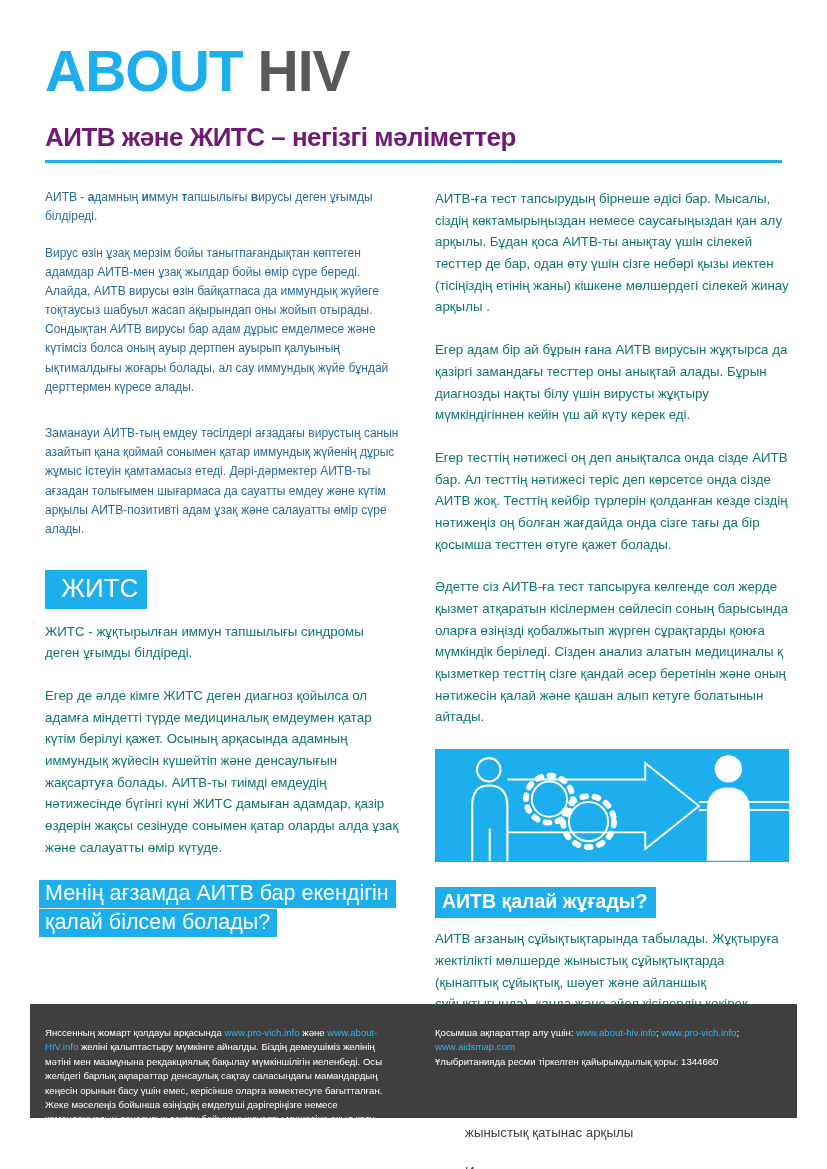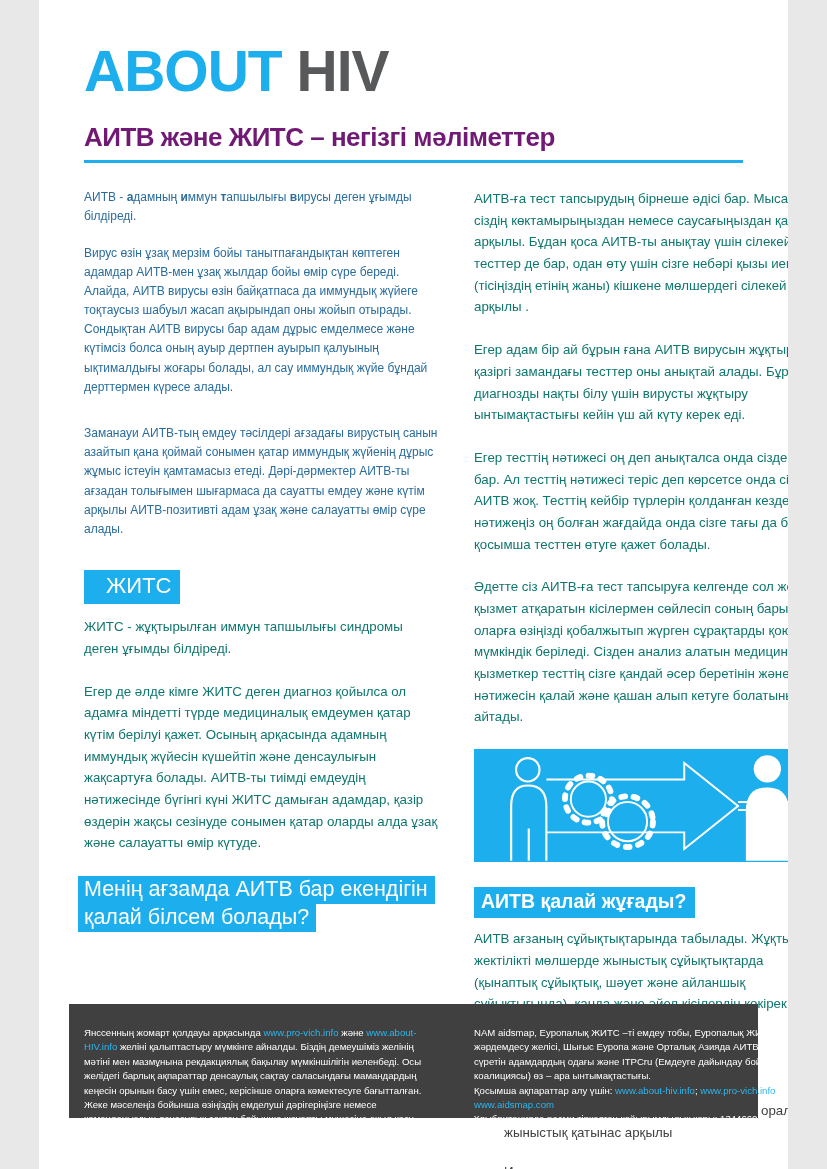--- a/index.html
+++ b/index.html
@@ -1,17 +1,17 @@
 <!DOCTYPE html>
 <html><head>
 <meta charset="utf-8">
 <style>
   html,body { margin:0; padding:0; background:#e8e8e8; }
   .page {
-    position:relative; width:749px; height:1169px; margin:0 auto;
+    position:relative; width:827px; height:1169px; margin:0 auto;
     background:#ffffff; overflow:hidden;
     font-family:"Liberation Sans", sans-serif; color:#414042;
   }
   .content { padding:0 45px; }
 
   h1.masthead { margin:42px 0 0 0; font-size:57px; line-height:1.02; font-weight:bold; letter-spacing:-1px; }
   .t-blue { color:#1caeed; }
   .t-gray { color:#58595b; }
 
   h2.subtitle { margin:22px 0 0 0; font-size:26px; font-weight:bold; color:#701a75; letter-spacing:-0.5px; }
@@ -19,21 +19,21 @@
 
   .columns { display:flex; gap:36px; margin-top:25px; }
   .col { width:354px; flex:0 0 354px; }
 
   .intro-p { color:#2a6c9c; font-size:12px; line-height:1.6; margin:0 0 17px 0; }
   .intro-p.spaced { margin-top:27px; }
   .seg-bold { font-weight:bold; }
 
   .badge {
     display:inline-block; background:#1caeed; color:#fff;
-    font-size:22px; line-height:1.1; padding:4px 9px 6px 22px; margin:14px 0 12px 0;
+    font-size:26px; line-height:1.1; padding:4px 9px 6px 16px; margin:14px 0 12px 0;
   }
   .badge.small { font-size:19.5px; padding:4px 9px 6px 7px; margin:13px 0 10px 0;font-weight:bold; }
 
   .body-p { font-size:13.3px; line-height:1.63; margin:0 0 21px 0; color:#0f766e; }
 
   .hl-wrap { margin:18px 0 16px -6px; }
   .hl-heading {
     display:inline; background:#1caeed; color:#fff;
     font-size:21.5px; line-height:1.32; font-weight:normal;
     padding:1px 7px 3px 6px;
@@ -78,21 +78,21 @@
         <p class="body-p">Егер де әлде кімге ЖИТС деген диагноз қойылса ол адамға міндетті түрде медициналық емдеумен қатар күтім берілуі қажет. Осының арқасында адамның иммундық жүйесін күшейтіп және денсаулығын жақсартуға болады. АИТВ-ты тиімді емдеудің нәтижесінде бүгінгі күні ЖИТС дамыған адамдар, қазір өздерін жақсы сезінуде сонымен қатар оларды алда ұзақ және салауатты өмір күтуде.</p>
 
         <div class="hl-wrap">
           <span class="hl-heading">Менің ағзамда АИТВ бар екендігін қалай білсем болады?</span>
         </div>
         
       </div>
 
       <div class="col">
         <p class="body-p">АИТВ-ға тест тапсырудың бірнеше әдісі бар. Мысалы, сіздің көктамырыңыздан немесе саусағыңыздан қан алу арқылы. Бұдан қоса АИТВ-ты анықтау үшін сілекей тесттер де бар, одан өту үшін сізге небәрі қызы иектен (тісіңіздің етінің жаны) кішкене мөлшердегі сілекей жинау арқылы .</p>
-        <p class="body-p">Егер адам бір ай бұрын ғана АИТВ вирусын жұқтырса да қазіргі замандағы тесттер оны анықтай алады. Бұрын диагнозды нақты білу үшін вирусты жұқтыру ынтымақтастығы кейін үш ай күту керек еді.</p>
+        <p class="body-p">Егер адам бір ай бұрын ғана АИТВ вирусын жұқтырса да қазіргі замандағы тесттер оны анықтай алады. Бұрын диагнозды нақты білу үшін вирусты жұқтыру мүмкіндігіннен кейін үш ай күту керек еді.</p>
         <p class="body-p">Егер тесттің нәтижесі оң деп анықталса онда сізде АИТВ бар. Ал тесттің нәтижесі теріс деп көрсетсе онда сізде АИТВ жоқ. Тесттің кейбір түрлерін қолданған кезде сіздің нәтижеңіз оң болған жағдайда онда сізге тағы да бір қосымша тесттен өтуге қажет болады.</p>
         <p class="body-p">Әдетте сіз АИТВ-ға тест тапсыруға келгенде сол жерде қызмет атқаратын кісілермен сөйлесіп соның барысында оларға өзіңізді қобалжытып жүрген сұрақтарды қоюға мүмкіндік беріледі. Сізден анализ алатын медициналы қ қызметкер тесттің сізге қандай әсер беретінін және оның нәтижесін қалай және қашан алып кетуге болатынын айтады.</p>
 
         <div class="figure-box">
           <svg width="354" height="113" viewBox="0 0 362 113" xmlns="http://www.w3.org/2000/svg">
 
             <g stroke="#ffffff" stroke-width="2" fill="none">
               <polyline points="74,30 215,30 215,13 270,57 215,101 215,84 74,84"></polyline>
               <line x1="270" y1="53" x2="362" y2="53"></line>
               <line x1="270" y1="61" x2="362" y2="61"></line>
@@ -131,18 +131,17 @@
       </div>
 
     </div>
   </div>
 
   <div class="footer">
     <div class="fcol">
       <p><span>Янссенның жомарт қолдауы арқасында </span><span class="seg-link">www.pro-vich.info</span><span> және </span><span class="seg-link">www.about-HIV.info</span><span> желіні қалыптастыру мүмкінге айналды. Біздің демеушіміз желінің мәтіні мен мазмұнына рекдакциялық бақылау мүмкіншілігін иеленбеді. Осы желідегі барлық ақпараттар денсаулық сақтау саласындағы мамандардың кеңесін орынын басу үшін емес, керісінше оларға көмектесуге бағытталған. Жеке мәселеңіз бойынша өзіңіздің емделуші дәрігеріңізге немесе командаңыздың денсаулық сақтау бойынша жауапты мүшесіне ақыл қосу мақсатында жүгініңіз.</span></p>
     </div>
     <div class="fcol">
-      <p>NAM aidsmap, Еуропалық ЖИТС –ті емдеу тобы, Еуропалық ЖИТС бойынша жәрдемдесу желісі, Шығыс Еуропа және Орталық Азияда АИТВ – пен өмір сүретін адамдардың одағы және ITPCru (Емдеуге дайындау бойынша коалициясы) өз – ара ынтымақтастығы.</p>
       <p><span>Қосымша ақпараттар алу үшін: </span><span class="seg-link">www.about-hiv.info</span><span>; </span><span class="seg-link">www.pro-vich.info</span><span>; </span><span class="seg-link">www.aidsmap.com</span></p>
       <p>Ұлыбританияда ресми тіркелген қайырымдылық қоры: 1344660</p>
     </div>
   </div>
 </div>
 
 </body></html>

